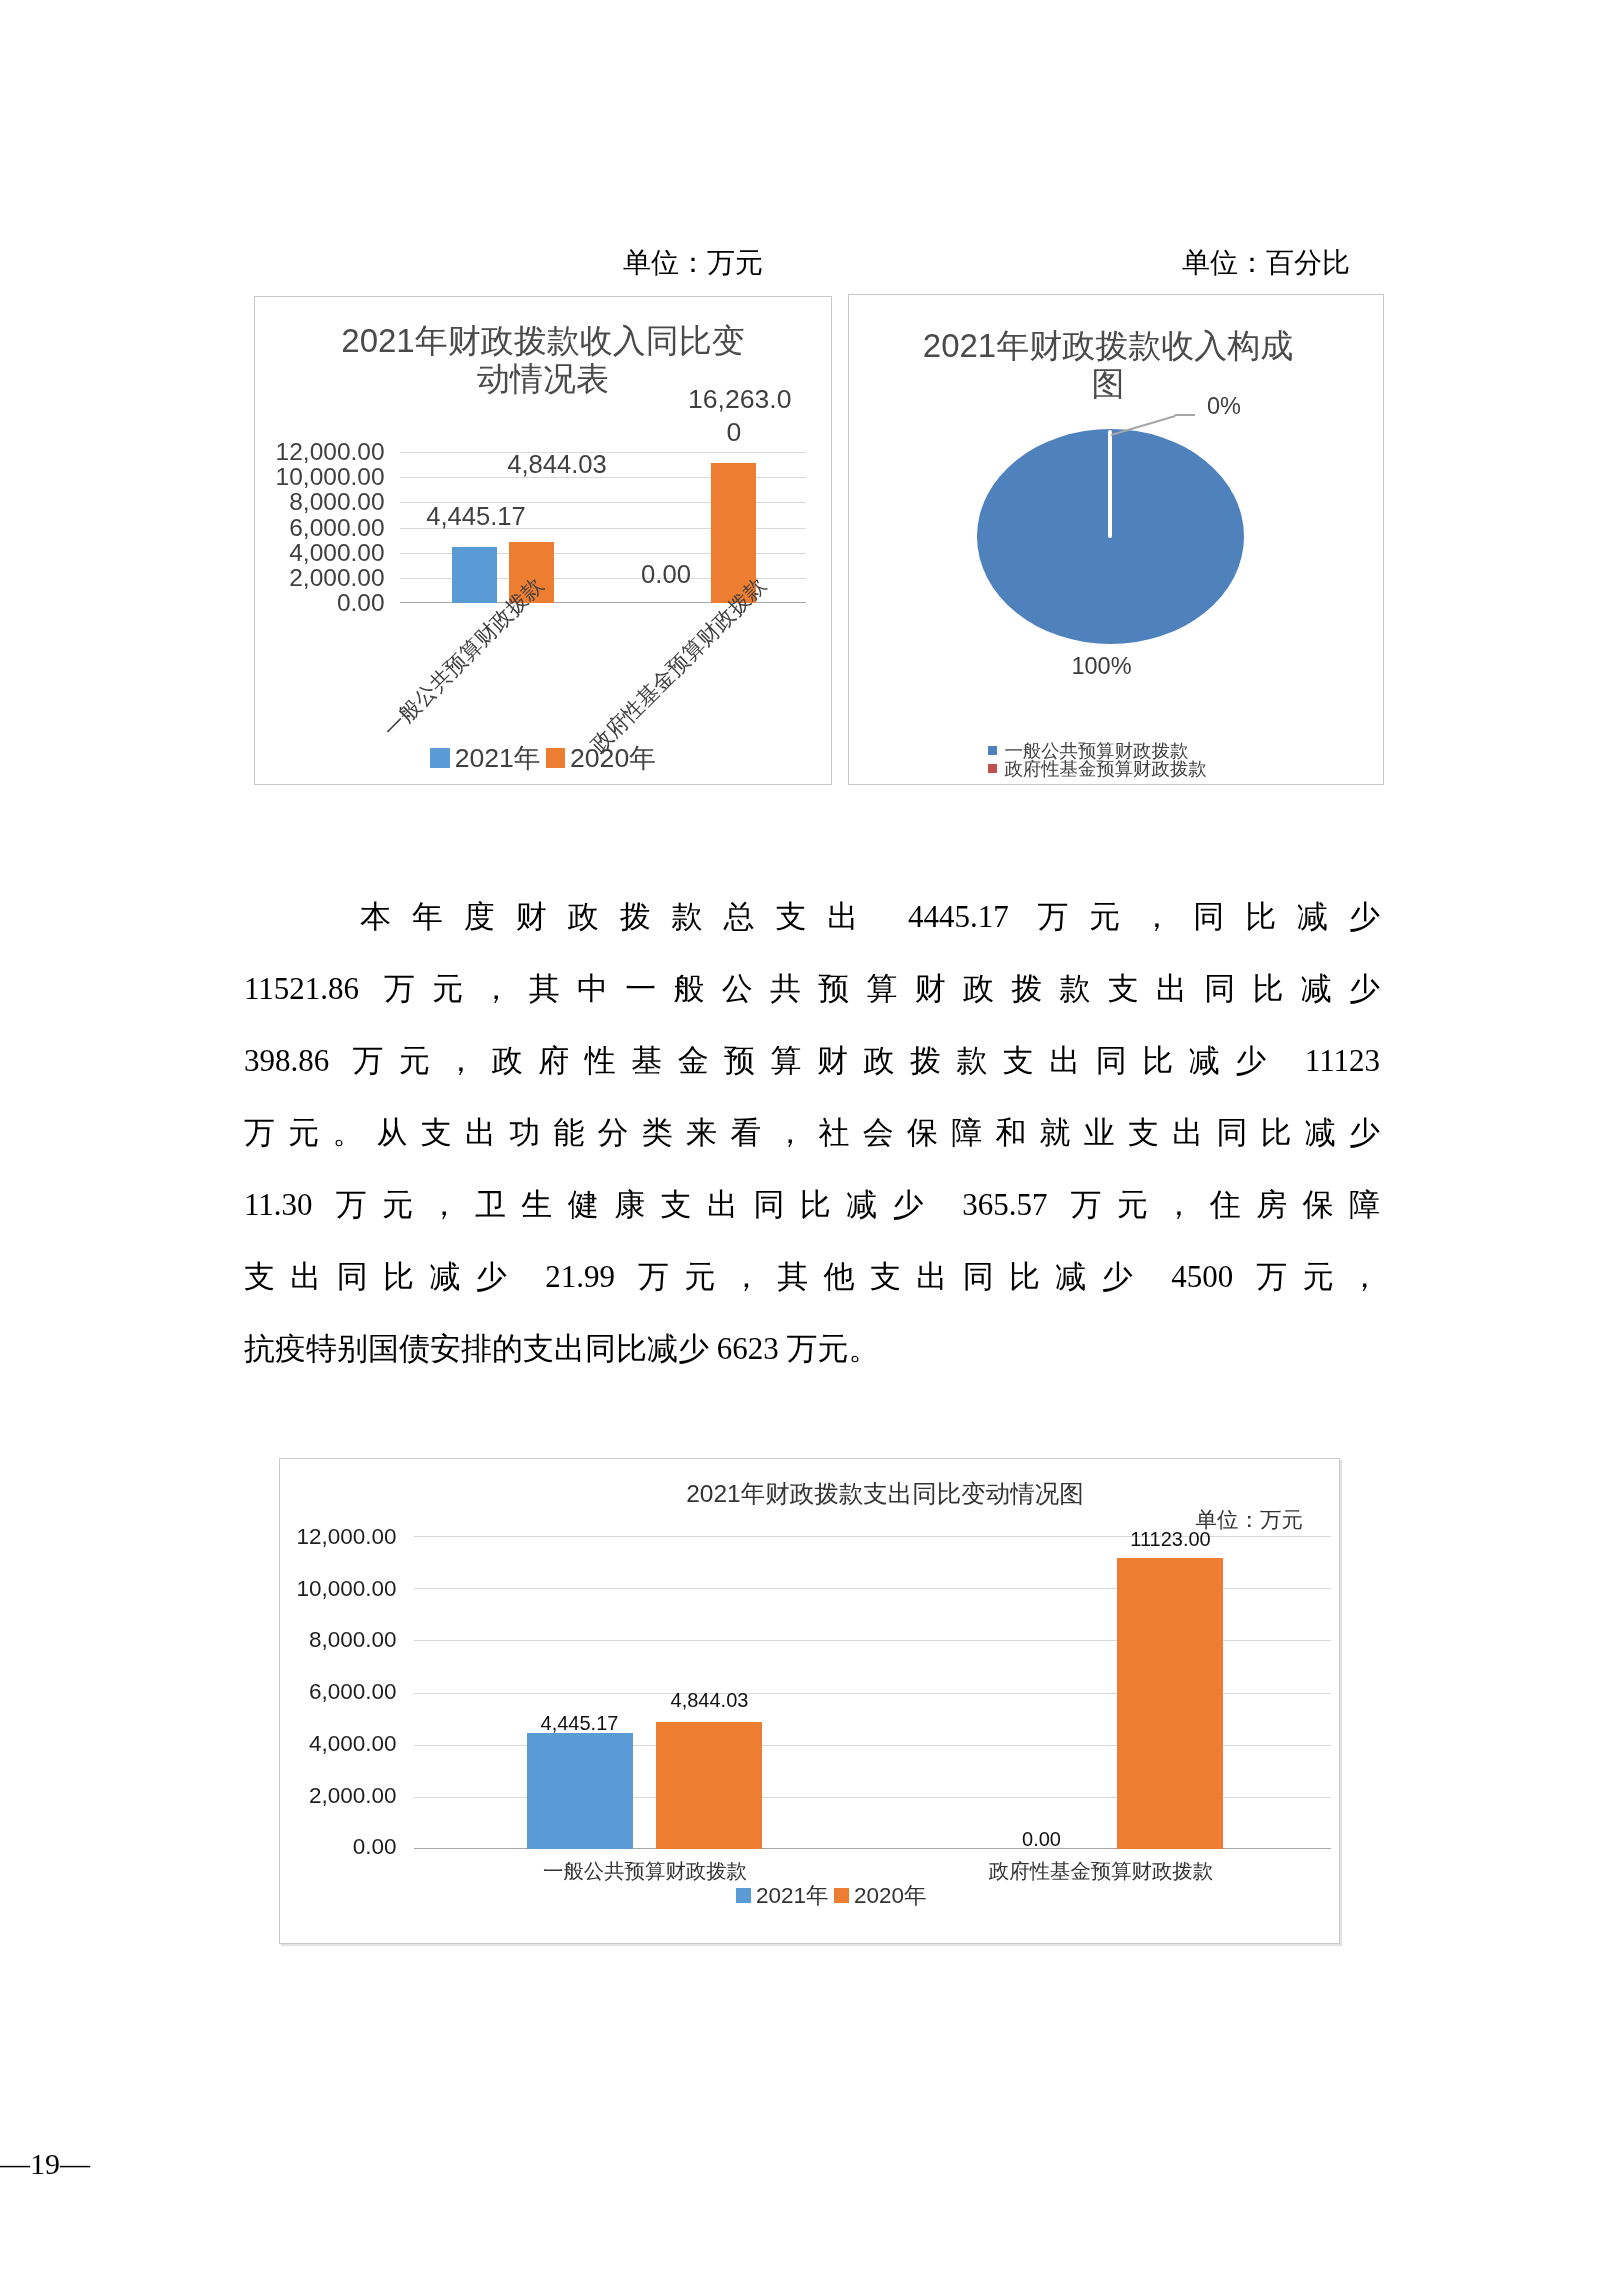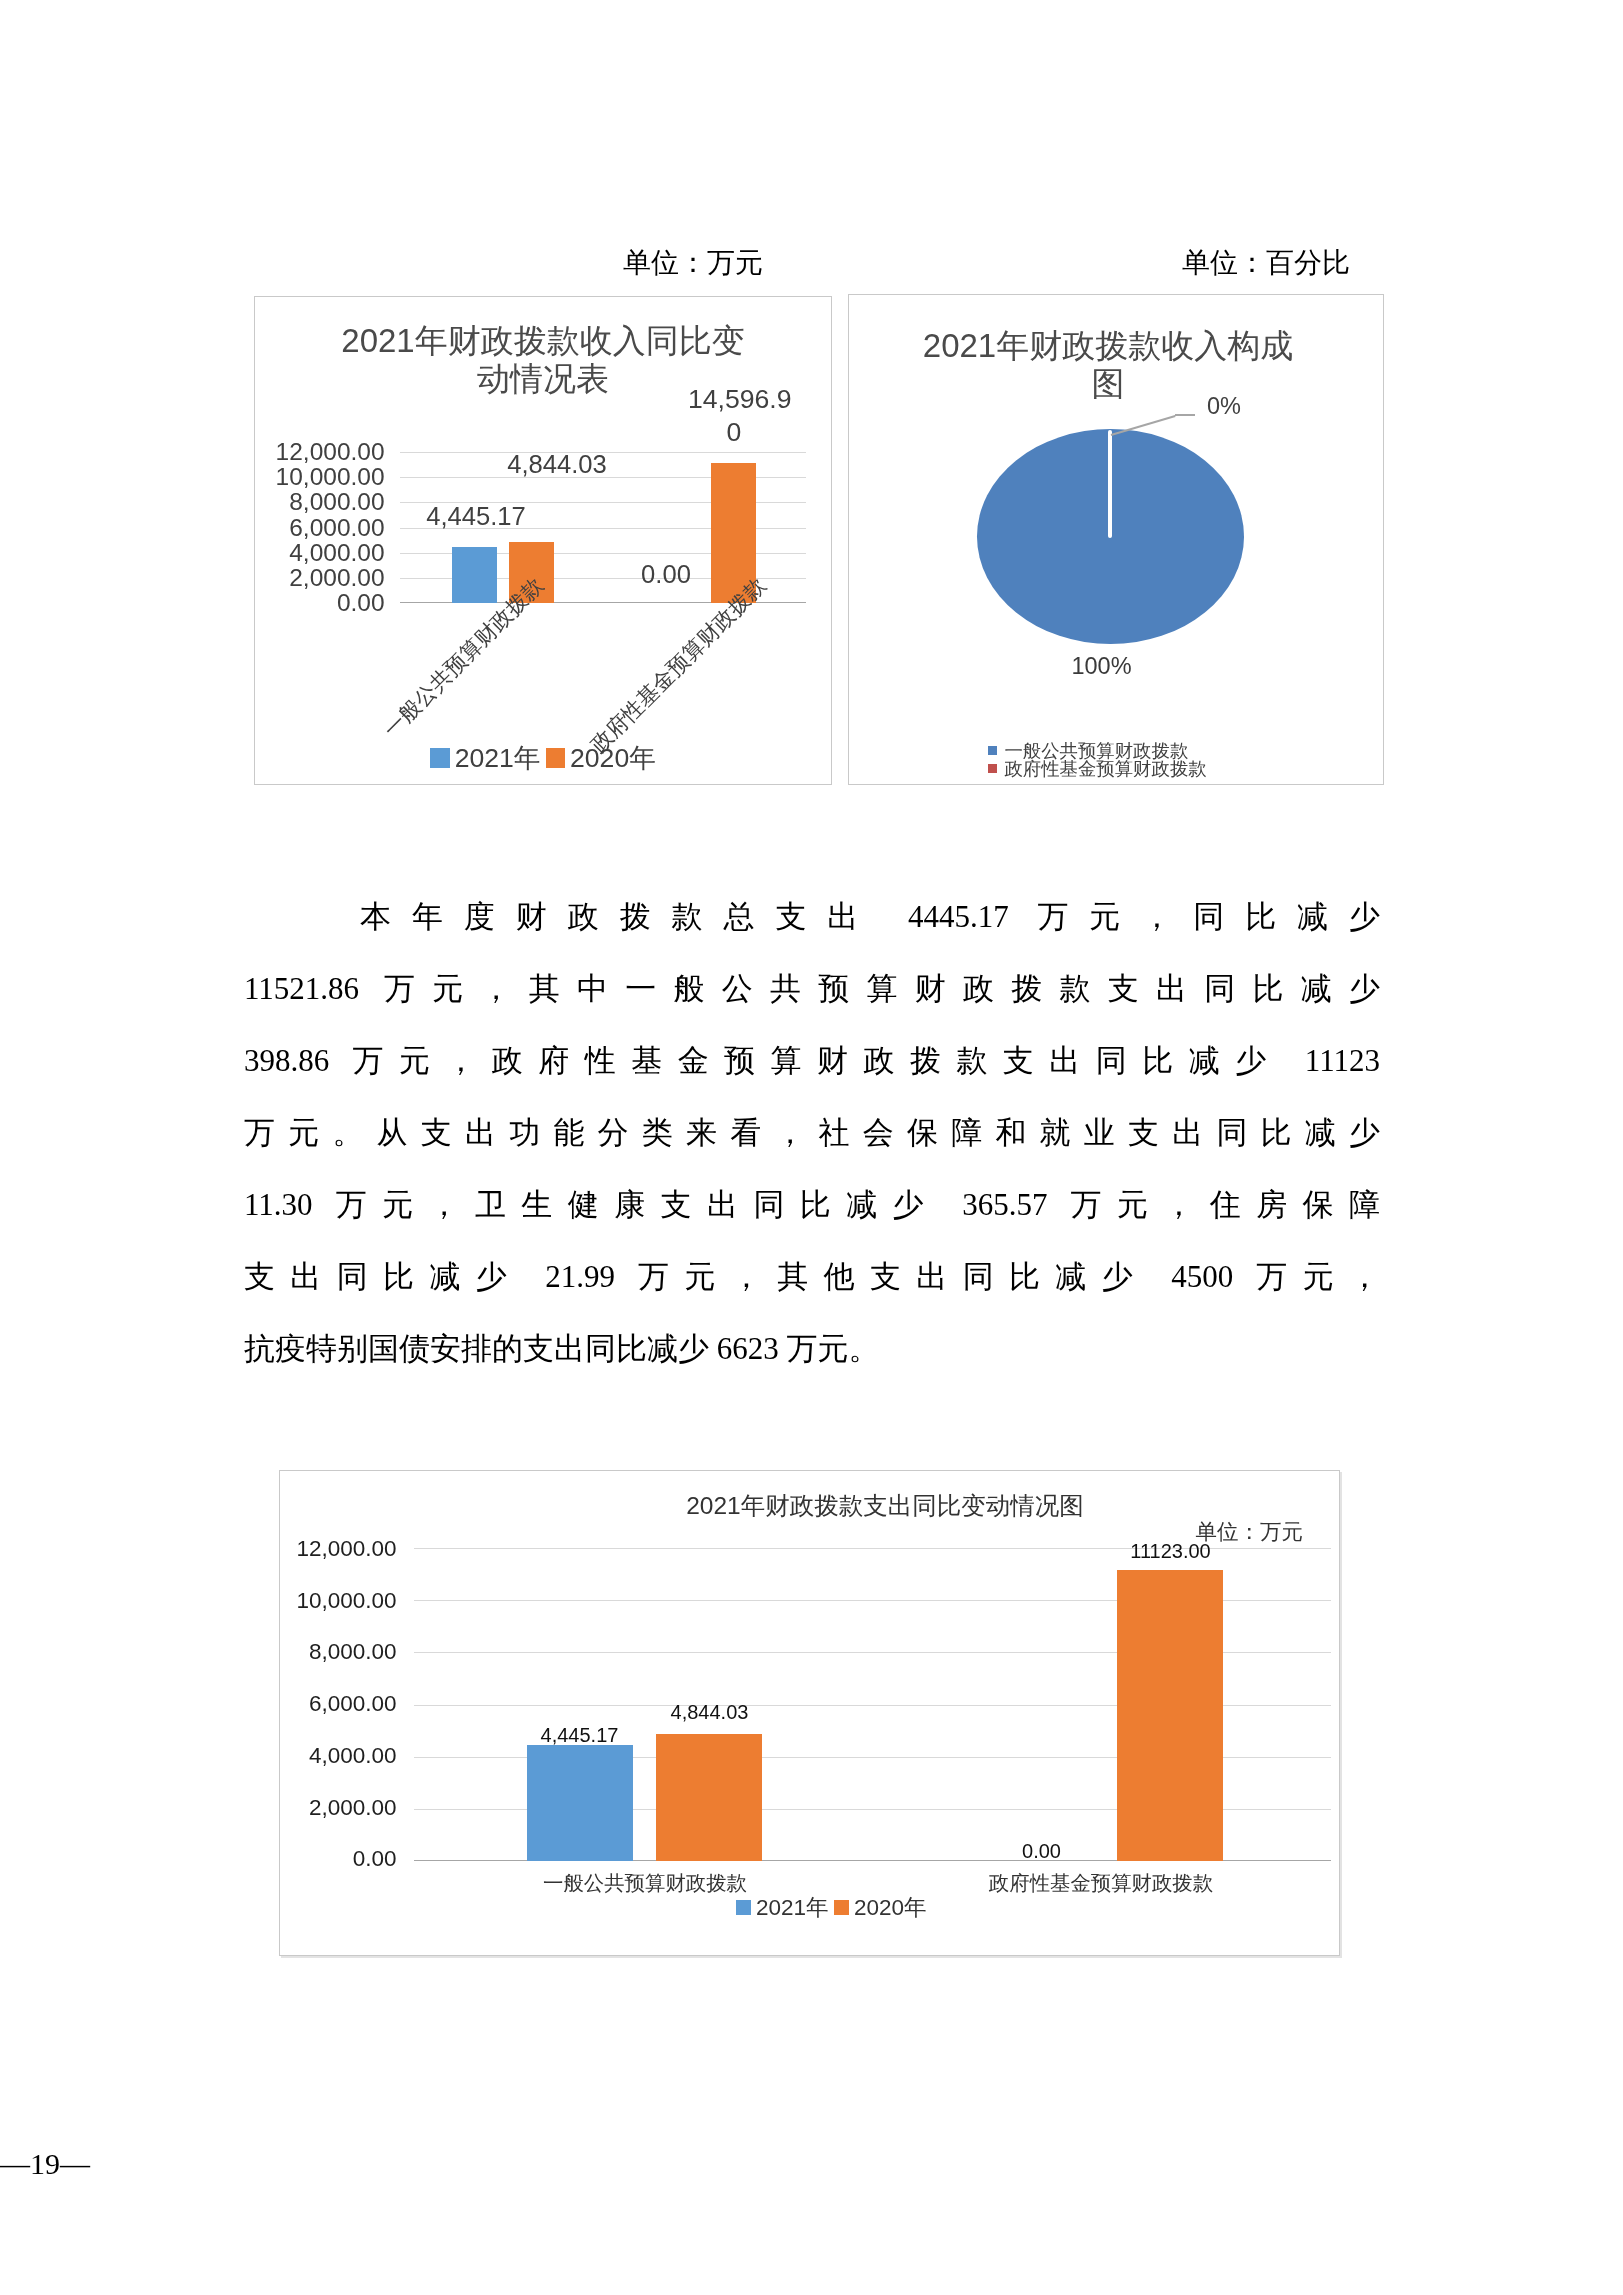--- a/index.html
+++ b/index.html
@@ -45,21 +45,21 @@
   .co2 { left:326px; top:119px; width:20.4px; }
   .pct { position:absolute; color:#404040; font-size:23.5px; font-family:"Liberation Sans", sans-serif; }
   .pct0 { left:358px; top:98px; }
   .pct100 { left:222px; top:358px; width:61px; text-align:center; color:#3a3a3a; }
   .p2 .legend-col { position:absolute; left:139px; top:446px; font-size:18.4px; line-height:19.4px; color:#404040;
                     font-family:"Liberation Sans", sans-serif; }
   .p2 .lrow { display:flex; align-items:center; height:18.4px; }
   .p2 .sw { width:9.2px; height:9.2px; margin-right:7.2px; }
 
   
-  .p3 { left:279px; top:1458px; width:1061px; height:486px; box-shadow:2px 2px 0 #e3e3e3;margin-top:12px; }
+  .p3 { left:279px; top:1458px; width:1061px; height:486px; box-shadow:2px 2px 0 #e3e3e3; }
   .p3 .chart-title { position:absolute; left:151px; right:0; top:18.4px; font-size:24.5px; color:#333; }
   .p3 .unit { position:absolute; right:36px; top:46px; width:256px; text-align:right; font-size:21.5px; color:#333; }
   .p3 .ylabel { left:6.6px; width:110px; font-size:22.5px; line-height:24.5px; color:#1f1f1f; }
   .p3 .plot { left:134px; top:77px; width:917px; height:313px; }
   .p3 .bar { width:106px; }
   .p3 .dlabel { font-size:20px; width:133px; color:#111; }
   .p3 .cat { position:absolute; top:398px; width:358px; text-align:center; font-size:20.4px; color:#333;
              font-family:"Liberation Sans", sans-serif; }
   .p3 .legend { left:43px; right:0; top:421px; font-size:22.5px; gap:5.1px; color:#333; }
   .p3 .sw { width:15.3px; height:15.3px; }
@@ -81,21 +81,21 @@
   <div class="unit-top l">单位：万元</div>
   <div class="unit-top r">单位：百分比</div>
 
   <section class="panel p1">
     <div class="chart-title">
       <div>2021年财政拨款收入同比变</div>
       <div>动情况表</div>
     </div>
 
     <div class="dlabel wrap" style="left:433px; top:86px;">
-      <div>14,596.9</div>
+      <div>16,263.0</div>
       <div>0</div>
     </div>
 
     <div class="ylabel" style="top:142px;">12,000.00</div>
     <div class="ylabel" style="top:167px;">10,000.00</div>
     <div class="ylabel" style="top:192px;">8,000.00</div>
     <div class="ylabel" style="top:218px;">6,000.00</div>
     <div class="ylabel" style="top:243px;">4,000.00</div>
     <div class="ylabel" style="top:268px;">2,000.00</div>
     <div class="ylabel" style="top:293px;">0.00</div>

